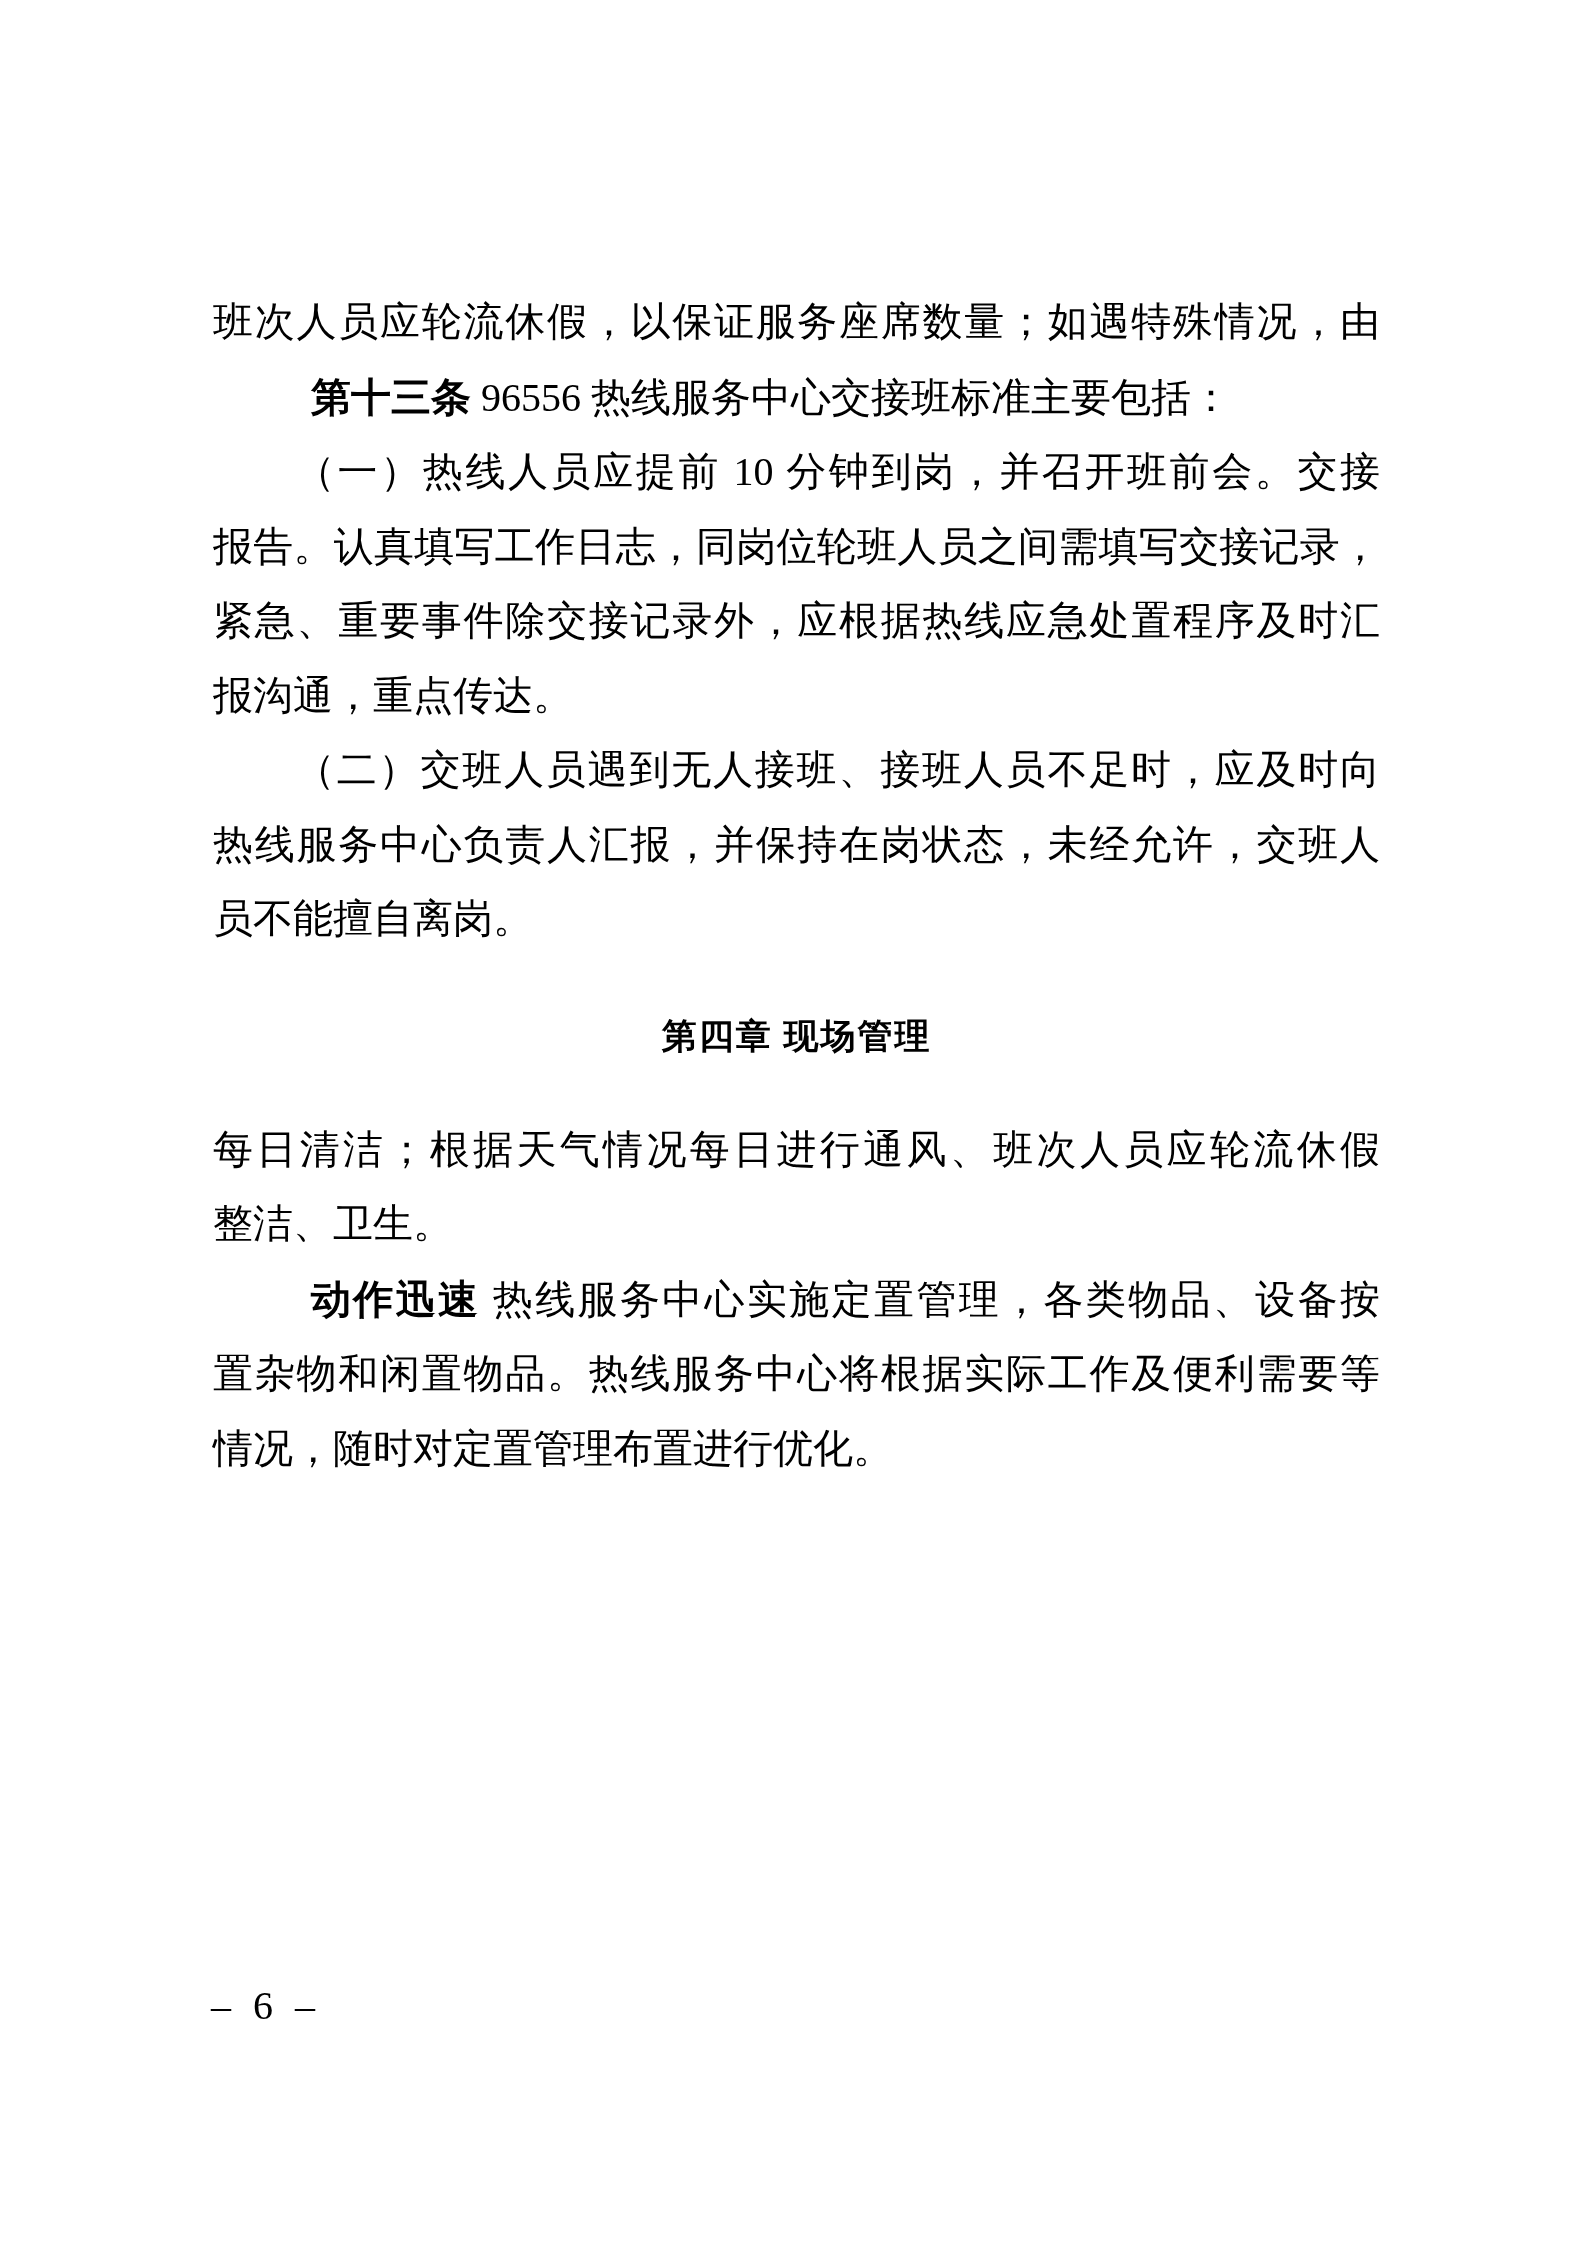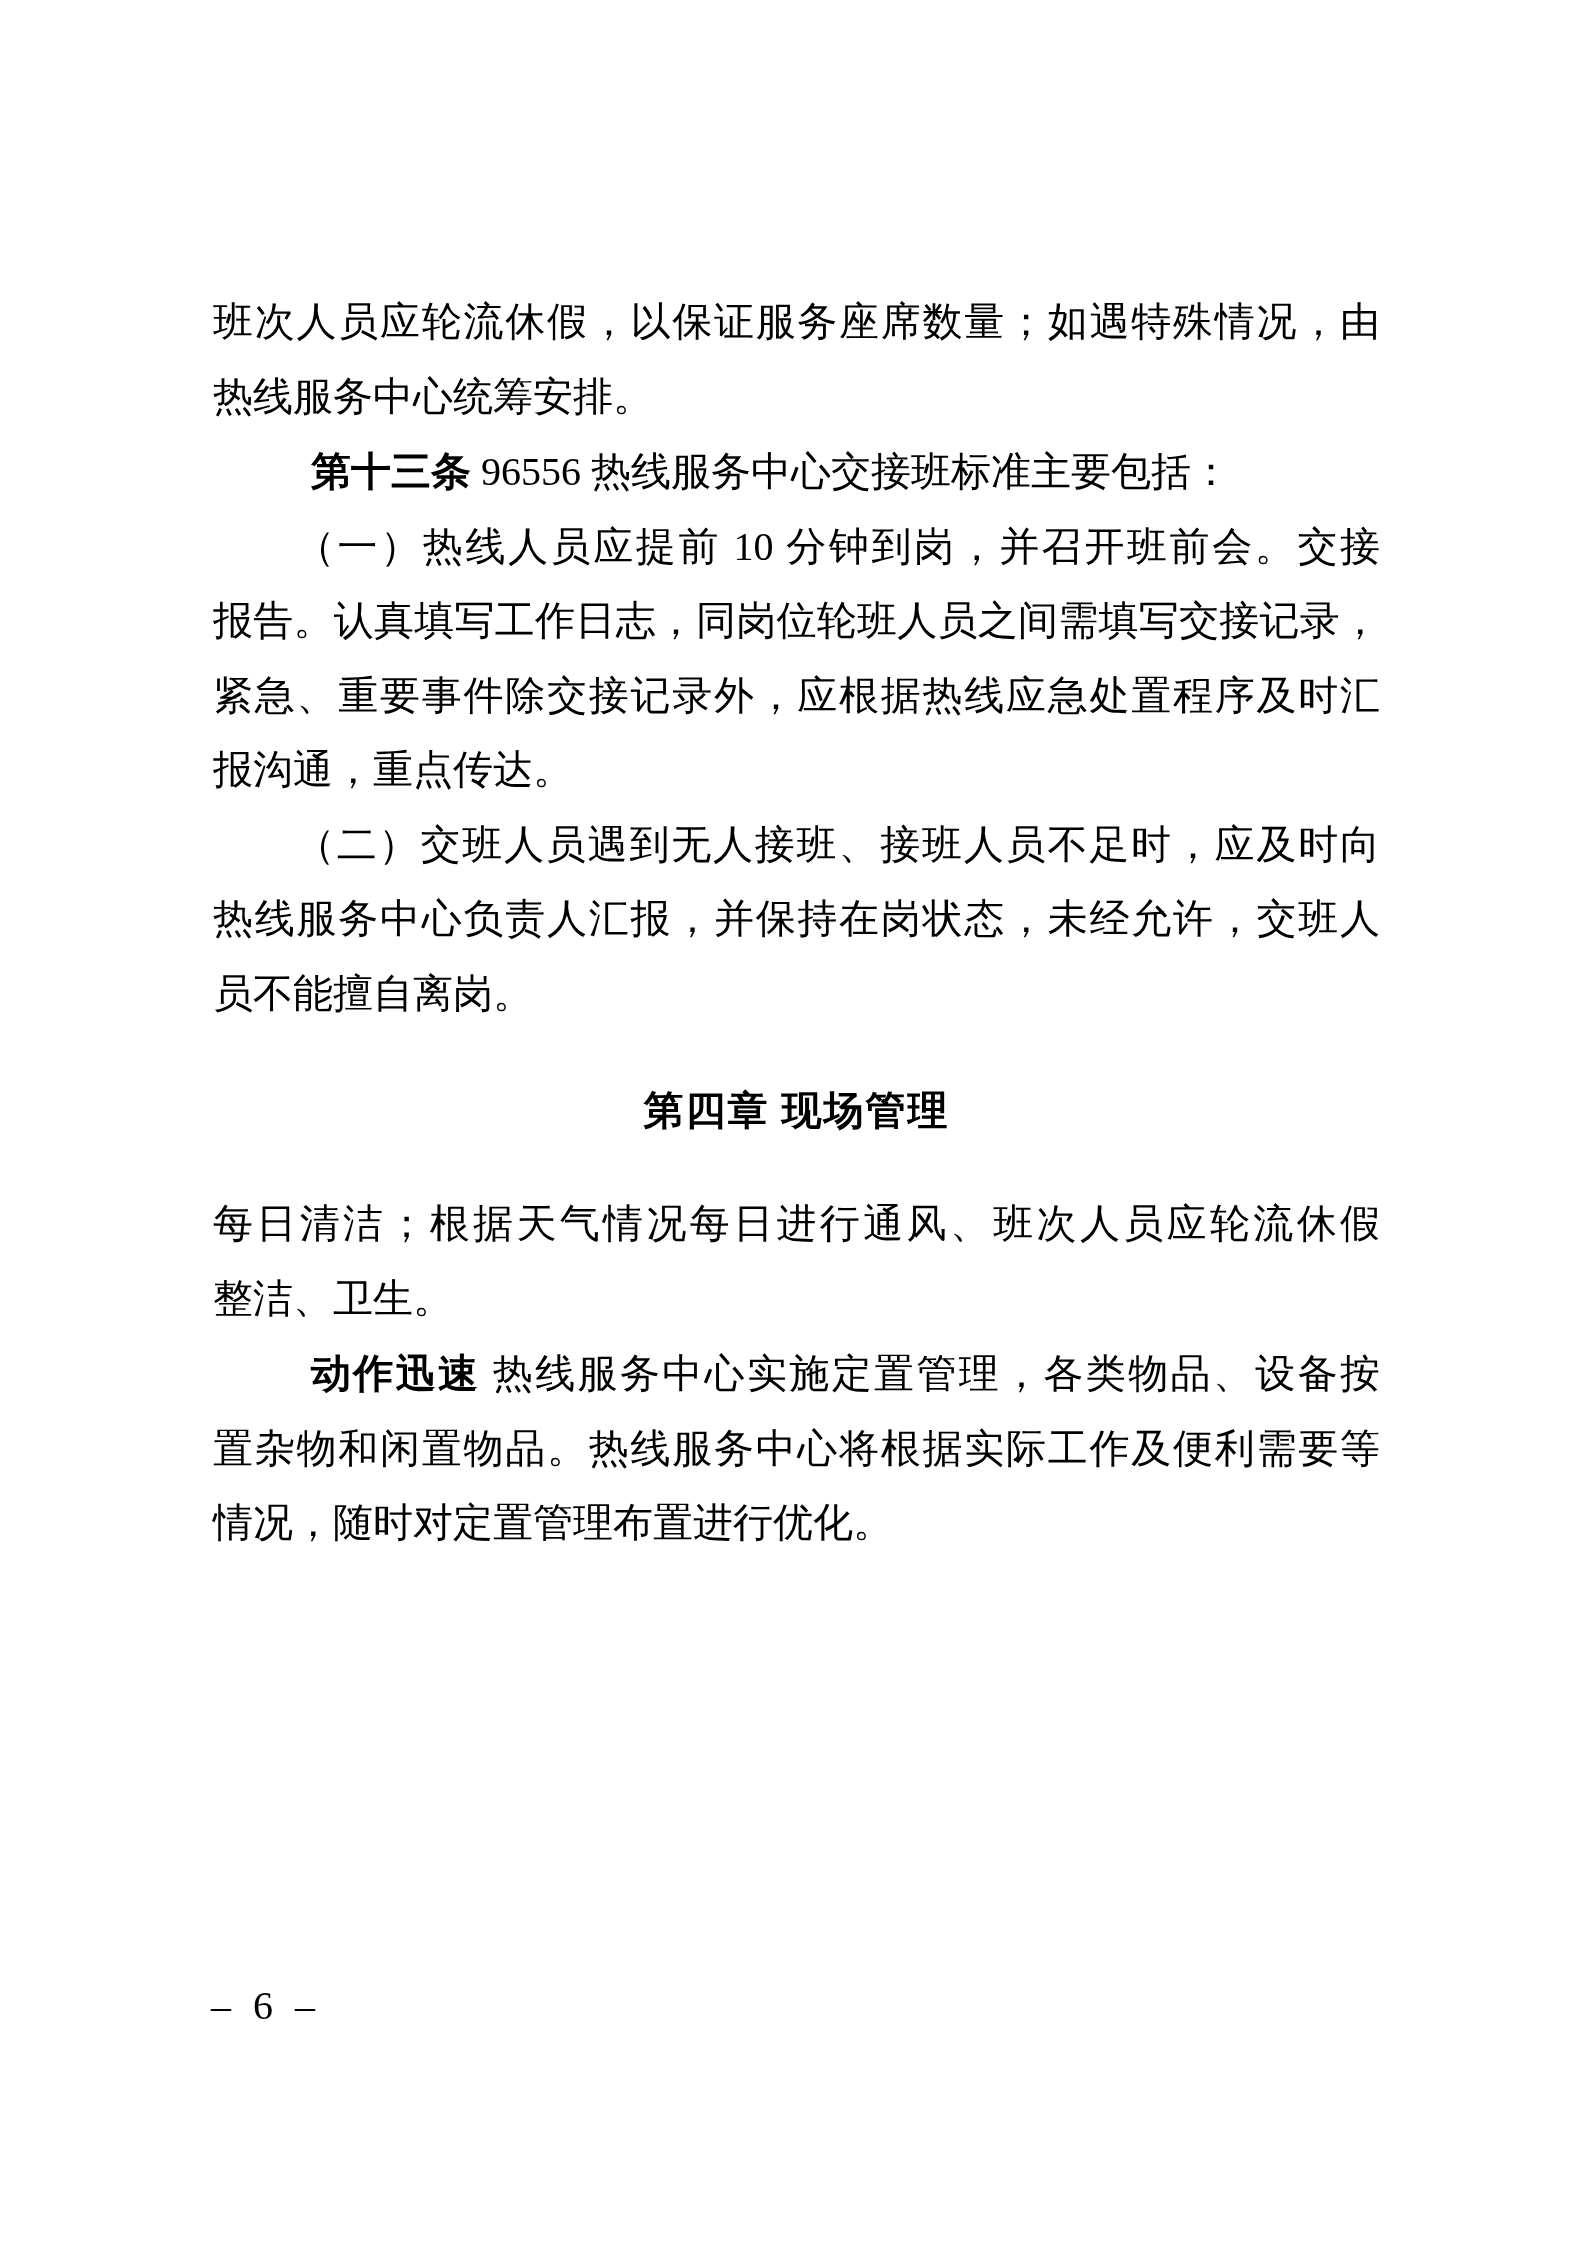--- a/index.html
+++ b/index.html
@@ -38,21 +38,21 @@
     text-indent: 2.05em;
   }
   .b {
     font-weight: bold;
     font-family: "Liberation Sans", "DejaVu Sans", sans-serif;
     margin-left: 16px;
   }
   .heading {
     text-align: center;
     text-align-last: center;
-    font-size: 40px;
+    font-size: 35px;
     font-weight: bold;
     line-height: 80px;
     margin-top: 40px;
     margin-bottom: 36px;
     letter-spacing: 2px;
     font-family: Liberation Serif, serif;
   }
   .page-number {
     position: absolute;
     left: 211px;
@@ -61,21 +61,20 @@
     letter-spacing: 6px;
     font-family: "Liberation Serif", "DejaVu Serif", serif;
   }
 </style>
 </head>
 <body>
 
 <div class="page">
   <div class="doc-body" id="doc-body">
       <div class="line fill"><span>班次人员应轮流休假，以保证服务座席数量；如遇特殊情况，由</span></div>
-      <div class="line"><span>热线服务中心统筹安排。</span></div>
       <div class="line indent"><span class="b">第十三条</span><span> 96556 热线服务中心交接班标准主要包括：</span></div>
       <div class="line fill indent"><span>（一）热线人员应提前 10 分钟到岗，并召开班前会。交接</span></div>
       <div class="line fill"><span>报告。认真填写工作日志，同岗位轮班人员之间需填写交接记录，</span></div>
       <div class="line fill"><span>紧急、重要事件除交接记录外，应根据热线应急处置程序及时汇</span></div>
       <div class="line"><span>报沟通，重点传达。</span></div>
       <div class="line fill indent"><span>（二）交班人员遇到无人接班、接班人员不足时，应及时向</span></div>
       <div class="line fill"><span>热线服务中心负责人汇报，并保持在岗状态，未经允许，交班人</span></div>
       <div class="line"><span>员不能擅自离岗。</span></div>
       <div class="heading"><span>第四章 现场管理</span></div>
       <div class="line fill"><span>每日清洁；根据天气情况每日进行通风、班次人员应轮流休假</span></div>

